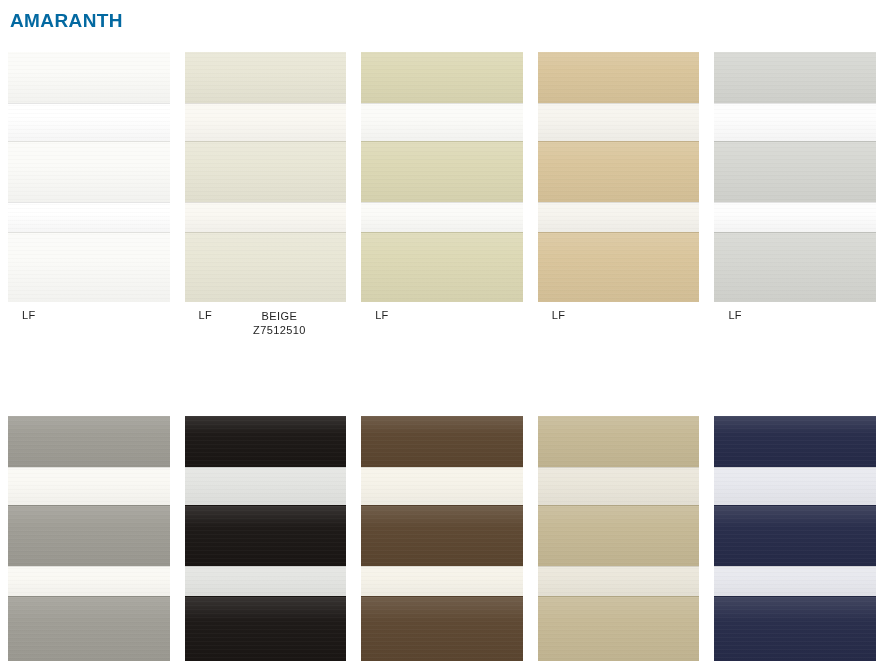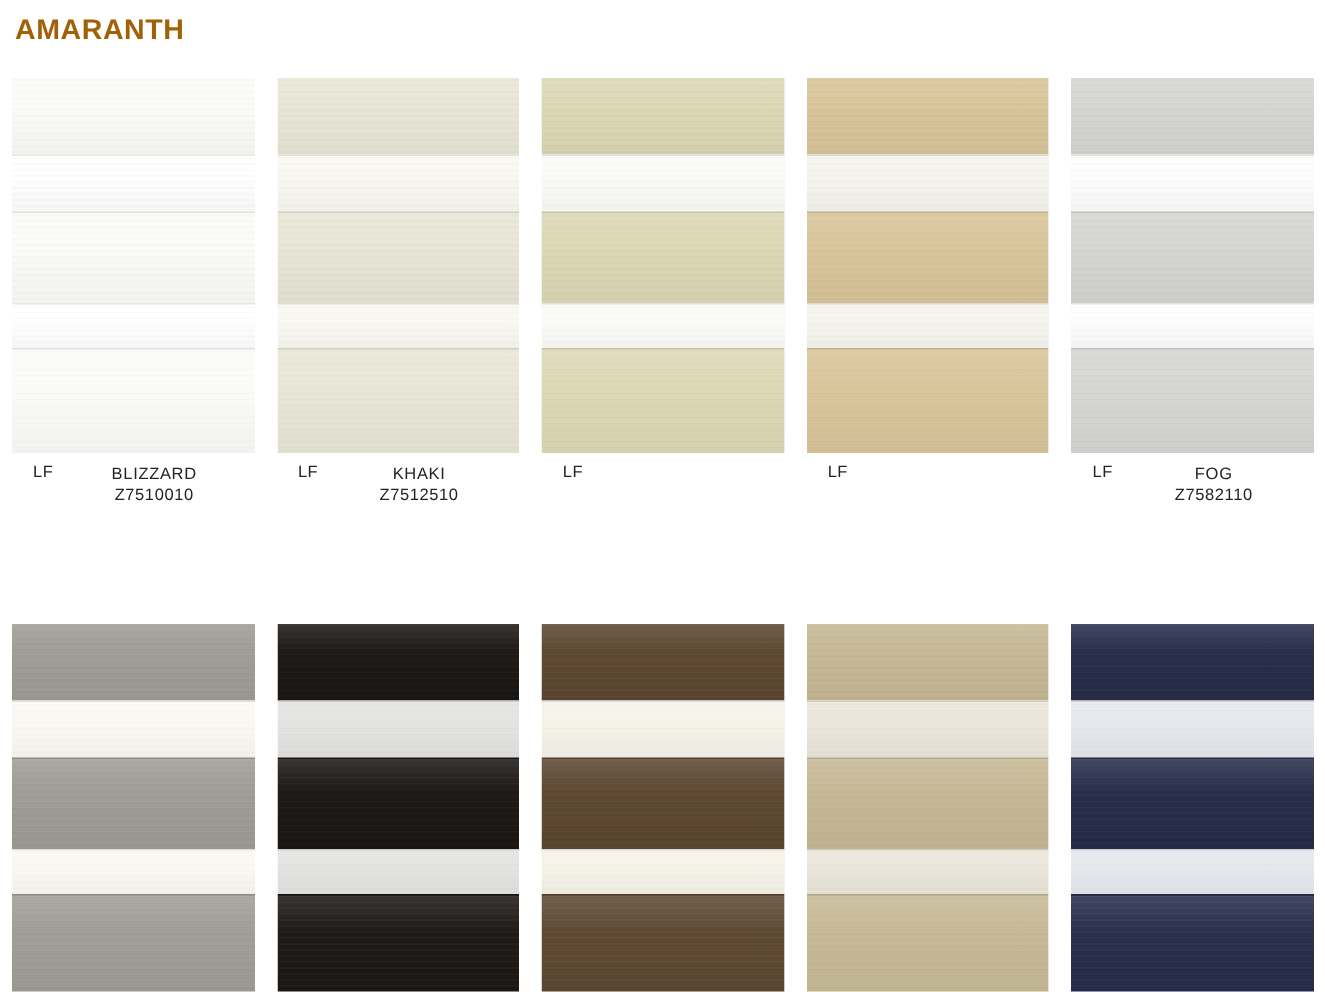--- a/index.html
+++ b/index.html
@@ -20,21 +20,21 @@
   }
 
   
   .page-title {
     position: absolute;
     left: 10px;
     top: 10px;
     font-size: 19px;
     font-weight: 700;
     letter-spacing: 0.4px;
-    color: #a16207;
+    color: #0369a1;
     font-family: "Liberation Sans", sans-serif;
   }
 
   
   .grid {
     position: absolute;
     left: 0;
     top: 52px;
     width: 883px;
   }
@@ -162,38 +162,34 @@
         <div class="cell">
           <div class="swatch">
             <div class="band dark-1" style="background-color: rgb(251, 251, 248);"></div>
             <div class="band light-1" style="background-color: rgb(255, 255, 255);"></div>
             <div class="band dark-2" style="background-color: rgb(251, 251, 248);"></div>
             <div class="band light-2" style="background-color: rgb(255, 255, 255);"></div>
             <div class="band dark-3" style="background-color: rgb(251, 251, 248);"></div>
           </div>
           <div class="caption">
             <div class="caption-code">LF</div>
-            <div class="caption-body">
-              <div class="caption-name">BLIZZARD</div>
-              <div class="caption-sku">Z7510010</div>
-            </div>
           </div>
         </div>
         <div class="cell">
           <div class="swatch">
             <div class="band dark-1" style="background-color: rgb(232, 230, 213);"></div>
             <div class="band light-1" style="background-color: rgb(250, 248, 242);"></div>
             <div class="band dark-2" style="background-color: rgb(232, 230, 213);"></div>
             <div class="band light-2" style="background-color: rgb(250, 248, 242);"></div>
             <div class="band dark-3" style="background-color: rgb(232, 230, 213);"></div>
           </div>
           <div class="caption">
             <div class="caption-code">LF</div>
             <div class="caption-body">
-              <div class="caption-name">KHAKI</div>
+              <div class="caption-name">BEIGE</div>
               <div class="caption-sku">Z7512510</div>
             </div>
           </div>
         </div>
         <div class="cell">
           <div class="swatch">
             <div class="band dark-1" style="background-color: rgb(220, 216, 180);"></div>
             <div class="band light-1" style="background-color: rgb(251, 251, 248);"></div>
             <div class="band dark-2" style="background-color: rgb(220, 216, 180);"></div>
             <div class="band light-2" style="background-color: rgb(251, 251, 248);"></div>
@@ -218,24 +214,20 @@
         <div class="cell">
           <div class="swatch">
             <div class="band dark-1" style="background-color: rgb(213, 214, 209);"></div>
             <div class="band light-1" style="background-color: rgb(253, 253, 253);"></div>
             <div class="band dark-2" style="background-color: rgb(213, 214, 209);"></div>
             <div class="band light-2" style="background-color: rgb(253, 253, 253);"></div>
             <div class="band dark-3" style="background-color: rgb(213, 214, 209);"></div>
           </div>
           <div class="caption">
             <div class="caption-code">LF</div>
-            <div class="caption-body">
-              <div class="caption-name">FOG</div>
-              <div class="caption-sku">Z7582110</div>
-            </div>
           </div>
         </div>
       </div>
     <div class="row row-2">
         <div class="cell">
           <div class="swatch">
             <div class="band dark-1" style="background-color: rgb(158, 156, 148);"></div>
             <div class="band light-1" style="background-color: rgb(250, 249, 244);"></div>
             <div class="band dark-2" style="background-color: rgb(158, 156, 148);"></div>
             <div class="band light-2" style="background-color: rgb(250, 249, 244);"></div>

